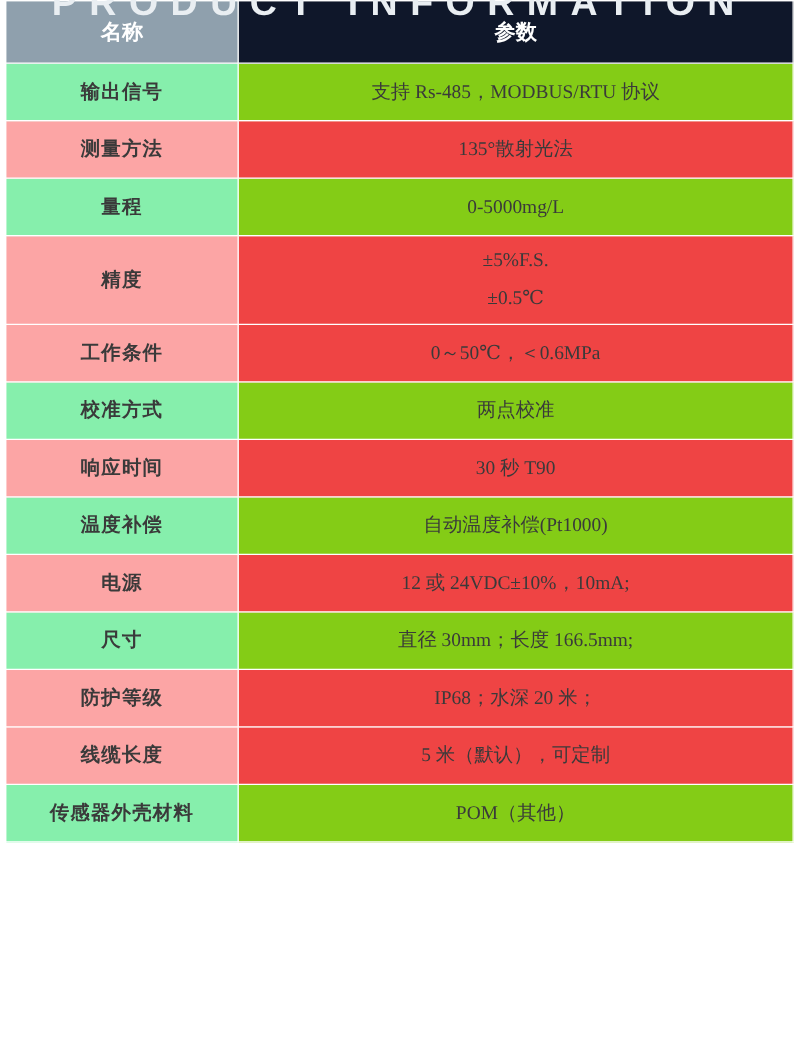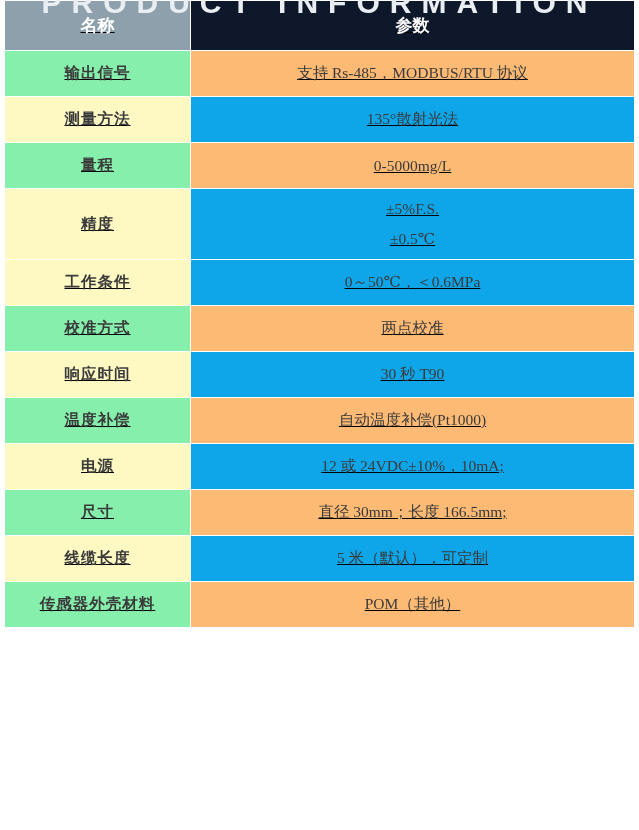--- a/index.html
+++ b/index.html
@@ -48,21 +48,20 @@
     font-weight: bold;
   }
   .tbl-wrap {
     padding: 0 4px;
   }
   table.spec {
     width: 631px;
     margin: 0 auto;
     border-collapse: collapse;
     table-layout: fixed;
-    text-decoration: underline;
   }
   table.spec td {
     border: 1px solid #ffffff;
     text-align: center;
     vertical-align: middle;
     color: #3a3a3a;
     font-size: 15.5px;
   }
   .col-name {
     width: 183px;
@@ -80,28 +79,28 @@
     background: #0f172a;
   }
   td.name-cell {
     background: #86efac;
     font-weight: bold;
     font-size: 16.5px;
     color: #333333;
     letter-spacing: 1px;
   }
   td.val-cell {
-    background: #fdba74;
+    background: #84cc16;
     color: #3d3d3d;
   }
   tr.alt td.name-cell {
-    background: #fef9c3;
+    background: #fca5a5;
   }
   tr.alt td.val-cell {
-    background: #0ea5e9;
+    background: #ef4444;
   }
   tr.row td {
     height: 43px;
   }
   tr.row.tall td {
     height: 68px;
   }
   .val-lines span {
     display: block;
     line-height: 1.95;
@@ -175,20 +174,24 @@
         <tr class="row alt">
           <td class="col-name name-cell">电源</td>
           <td class="val-cell">12 或 24VDC±10%，10mA;</td>
         </tr>
 
         <tr class="row">
           <td class="col-name name-cell">尺寸</td>
           <td class="val-cell nowrap">直径 30mm；长度 166.5mm;</td>
         </tr>
 
+        <tr class="row alt">
+          <td class="col-name name-cell">防护等级</td>
+          <td class="val-cell">IP68；水深 20 米；</td>
+        </tr>
 
 
         <tr class="row alt">
           <td class="col-name name-cell">线缆长度</td>
           <td class="val-cell">5 米（默认），可定制</td>
         </tr>
 
         <tr class="row">
           <td class="col-name name-cell">传感器外壳材料</td>
           <td class="val-cell">POM（其他）</td>

